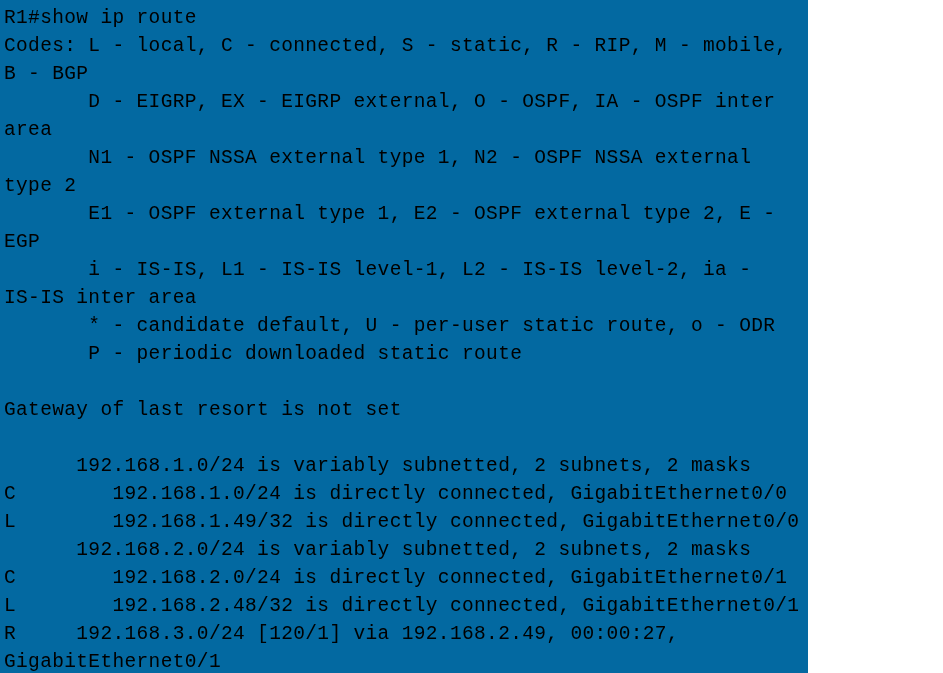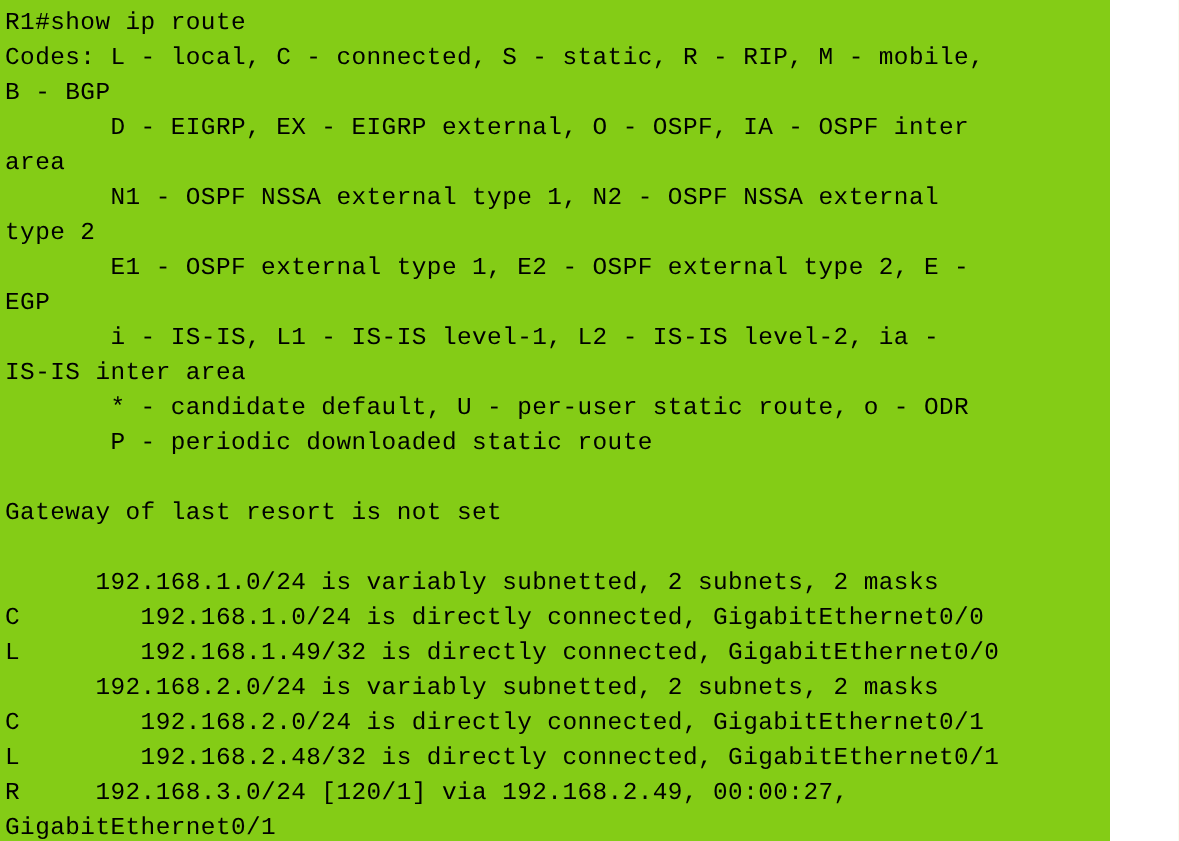--- a/index.html
+++ b/index.html
@@ -7,25 +7,25 @@
     padding: 0;
     background: #ffffff;
   }
   body {
     width: 943px;
     height: 673px;
     overflow: hidden;
     font-family: "Liberation Mono", "DejaVu Sans Mono", monospace;
   }
   #terminal {
-    width: 888px;
+    width: 808px;
     height: 673px;
     box-sizing: border-box;
     padding: 4px 0 0 4px;
-    background: #84cc16;
+    background: #0369a1;
     color: #000000;
     font-family: "Liberation Mono", "DejaVu Sans Mono", monospace;
     font-size: 19.5px;
     line-height: 28px;
     letter-spacing: 0.35px;
     white-space: pre;
     overflow: hidden;
   }
   .line {
     white-space: pre;

